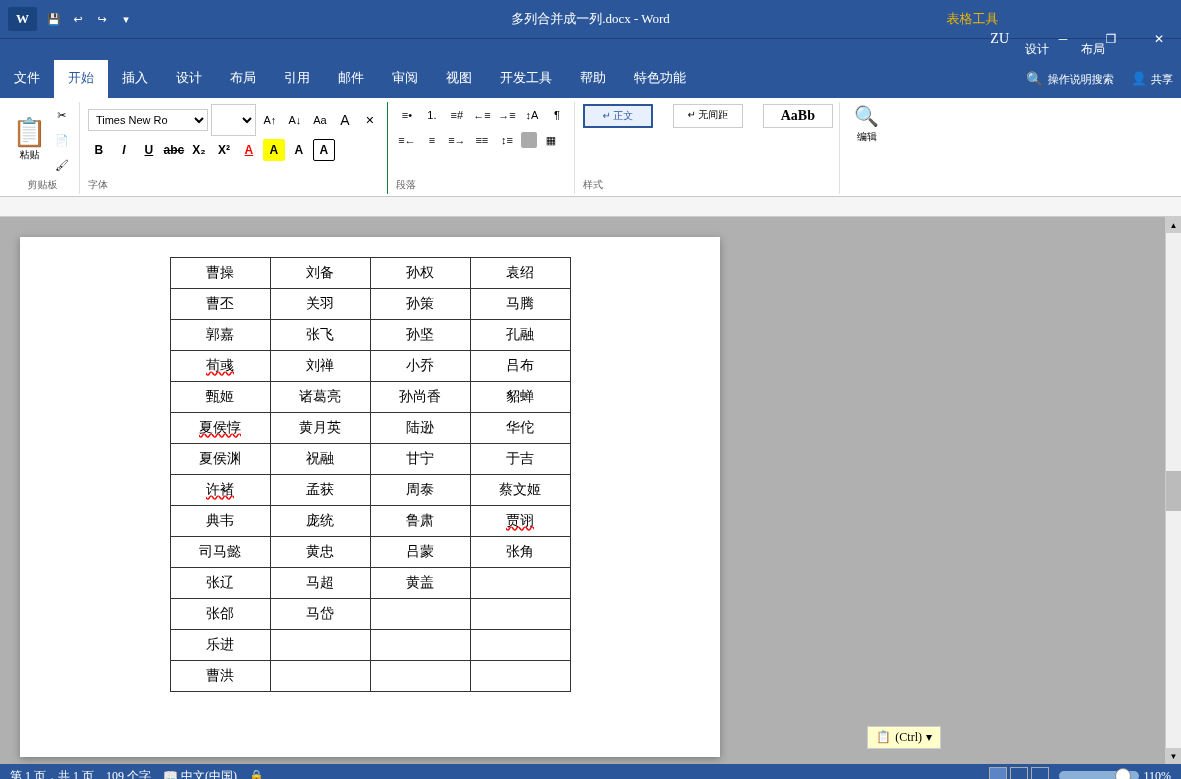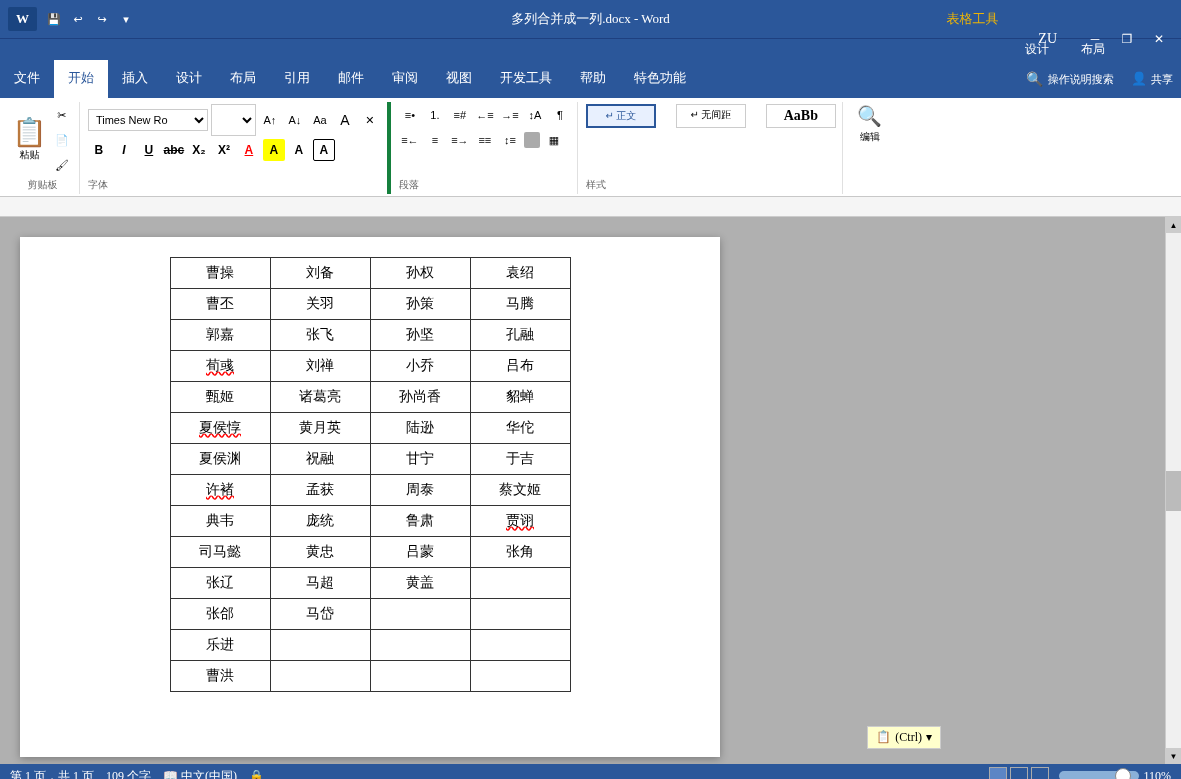--- a/index.html
+++ b/index.html
@@ -24,21 +24,21 @@
       position: absolute;
       left: 50%;
       transform: translateX(-50%);
       font-size: 13px;
       color: white;
       text-align: center;
     }
     .title-bar-right {
       display: flex;
       align-items: center;
-      gap: 4px;
+      gap: 20px;
       margin-left: auto;
       margin-top: 40px;
     }
     .title-btn {
       width: 28px; height: 28px;
       display: flex; align-items: center; justify-content: center;
       font-size: 12px; color: white; cursor: pointer;
       border-radius: 2px;
     }
     .quick-access { display: flex; align-items: center; gap: 2px; }
@@ -230,21 +230,21 @@
       </div>
       <div style="display:flex; flex-direction:column; gap:3px;">
         <div class="small-btn" title="剪切">✂</div>
         <div class="small-btn" title="复制">📄</div>
         <div class="small-btn" title="格式刷">🖌</div>
       </div>
     </div>
     <div style="font-size:10px; color:#666; margin-top:2px;">剪贴板</div>
   </div>
 
-  <div style="display:flex; flex-direction:column; align-items:flex-start; padding:2px 6px; border-right:4px solid #15803d; min-width:195px;">
+  <div style="display:flex; flex-direction:column; align-items:flex-start; padding:2px 6px; border-right:1px solid #15803d; min-width:195px;">
     <div class="font-row" style="margin-bottom:3px;">
       <select class="font-select">
         <option>Times New Ro</option>
       </select>
       <select class="font-size-select">
         <option>10</option>
       </select>
       <button class="small-btn">A↑</button>
       <button class="small-btn">A↓</button>
       <button class="small-btn">Aa</button>

